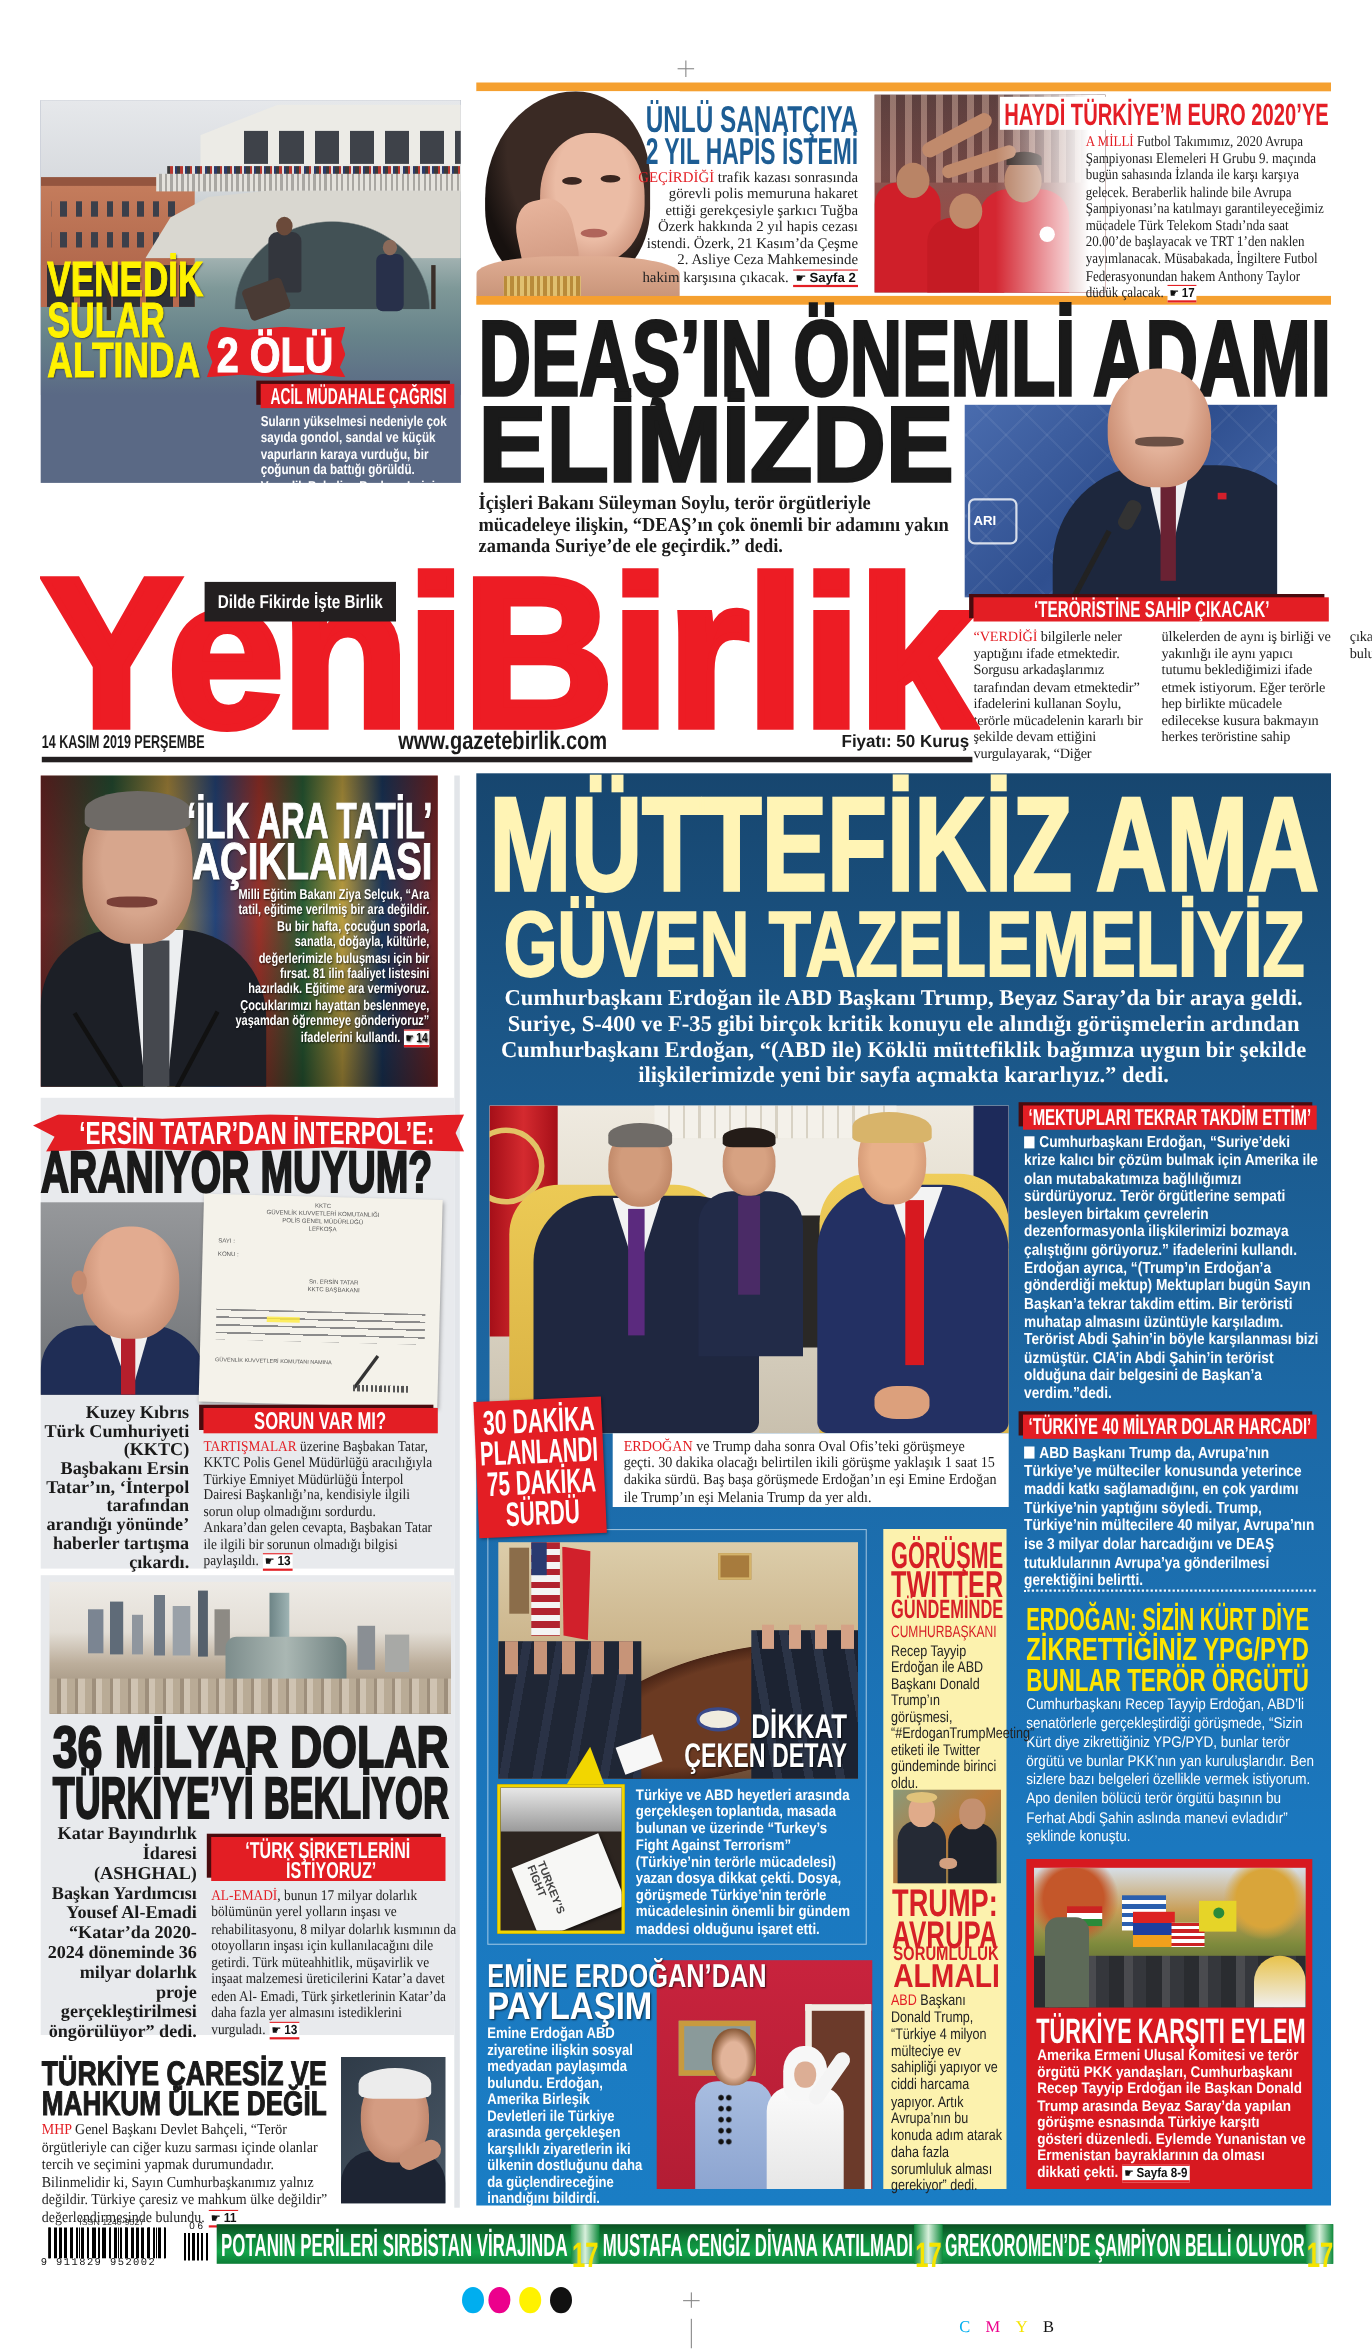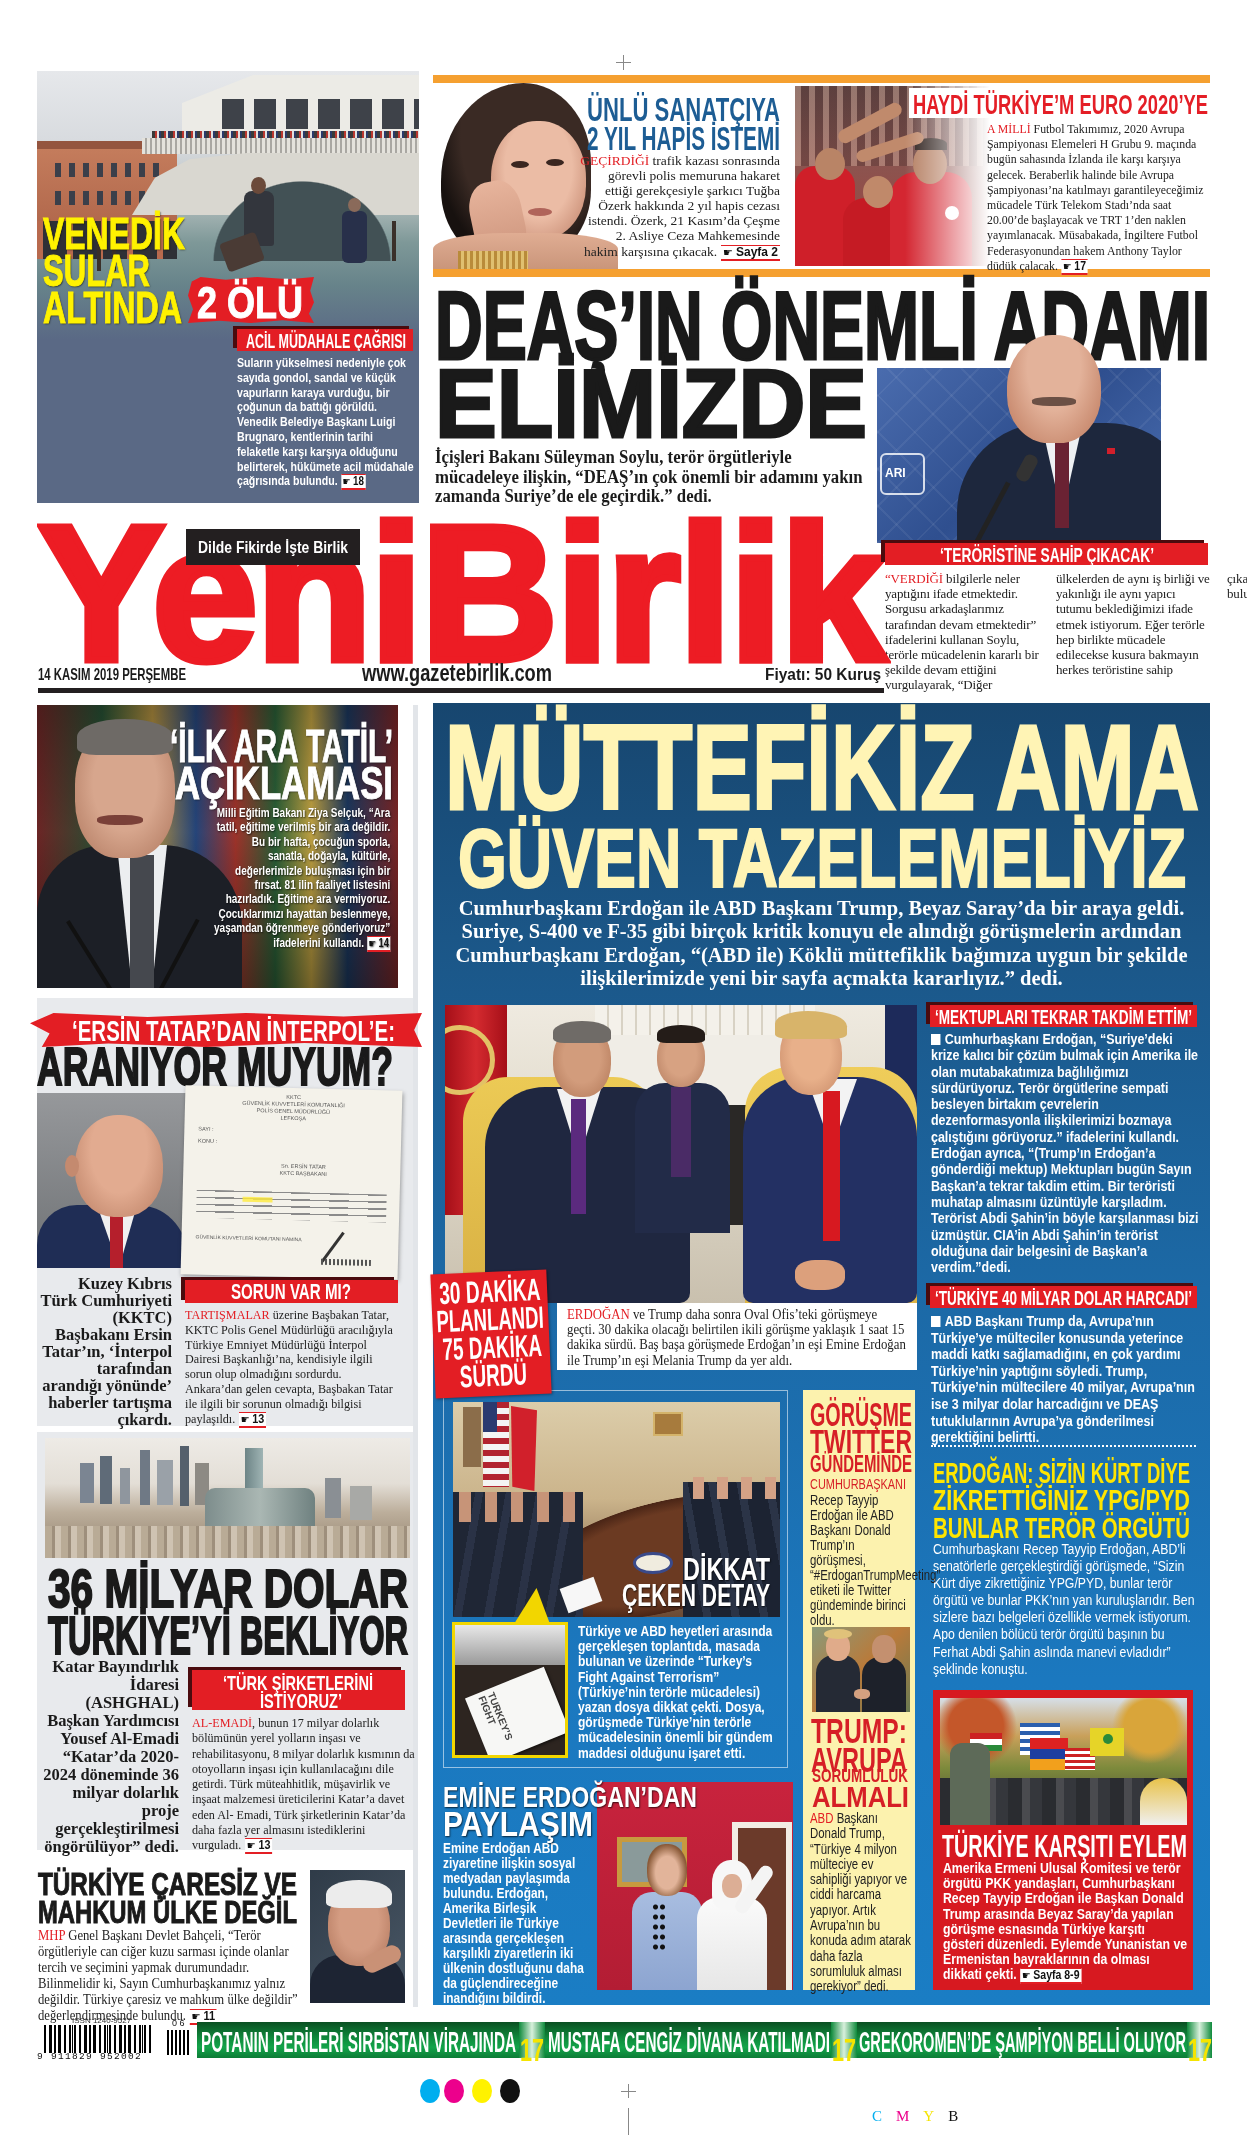--- a/index.html
+++ b/index.html
@@ -21,21 +21,21 @@
 </style>
 </head>
 <body>
 
 <div class="sh" style="left:616px;top:62px;width:15px;height:1px;background:#888"></div>
 <div class="sh" style="left:623px;top:55px;width:1px;height:15px;background:#888"></div>
 <div class="sh" style="left:621px;top:2091px;width:15px;height:1px;background:#888"></div>
 <div class="sh" style="left:628px;top:2084px;width:1px;height:14px;background:#888"></div>
 <div class="sh" style="left:628px;top:2108px;width:1px;height:27px;background:#888"></div>
 
-<section class="ph" style="left:37px;top:71px;width:382px;height:432px;background:#5a6985">
+<section class="ph" style="left:37px;top:91px;width:382px;height:348px;background:#5a6985">
   <div class="ph" style="left:0;top:0;width:382px;height:268px;background:linear-gradient(180deg,#e6e8eb 0%,#d7dade 28%,#b4bfbe 48%,#7e9898 64%,#67838a 80%,#5a6985 100%)">
     <div class="sh" style="left:0;top:70px;width:132px;height:10px;background:#94553f"></div>
     <div class="sh" style="left:0;top:78px;width:140px;height:110px;background:linear-gradient(180deg,#c47c5c,#a95f45)"></div>
     <div class="sh" style="left:10px;top:92px;width:115px;height:14px;background:repeating-linear-gradient(90deg,transparent 0 8px,#3b3f4a 8px 14px)"></div>
     <div class="sh" style="left:10px;top:120px;width:115px;height:14px;background:repeating-linear-gradient(90deg,transparent 0 8px,#3b3f4a 8px 14px)"></div>
     <div class="sh" style="left:0;top:150px;width:140px;height:38px;background:repeating-linear-gradient(90deg,#b86a4e 0 6px,#2e3036 6px 30px)"></div>
     <div class="sh" style="left:145px;top:4px;width:237px;height:62px;background:#ecebe6;clip-path:polygon(0 45%,30% 0,100% 0,100% 100%,0 100%)"></div>
     <div class="sh" style="left:175px;top:28px;width:207px;height:30px;background:repeating-linear-gradient(90deg,#ecebe6 0 10px,#3e4249 10px 32px)"></div>
     <div class="sh" style="left:115px;top:60px;width:267px;height:8px;background:repeating-linear-gradient(90deg,#3a3a3a 0 3px,#b9372f 3px 5px,#e0e0e0 5px 7px,#2a3a6a 7px 9px)"></div>
     <div class="sh" style="left:105px;top:67px;width:277px;height:16px;background:repeating-linear-gradient(90deg,#e4e2dc 0 3px,#a9a7a2 3px 5px)"></div>

